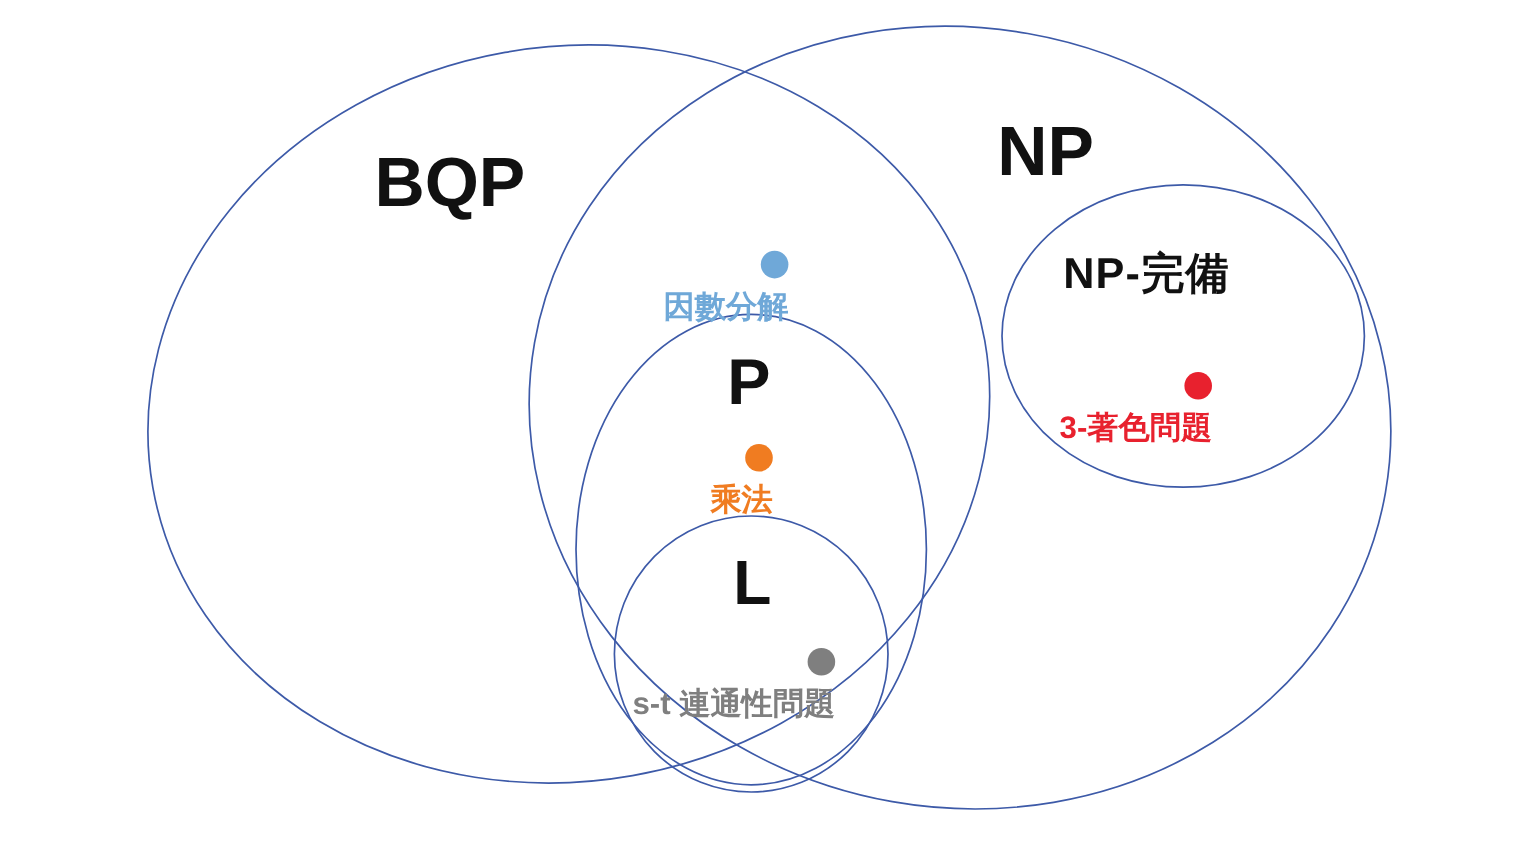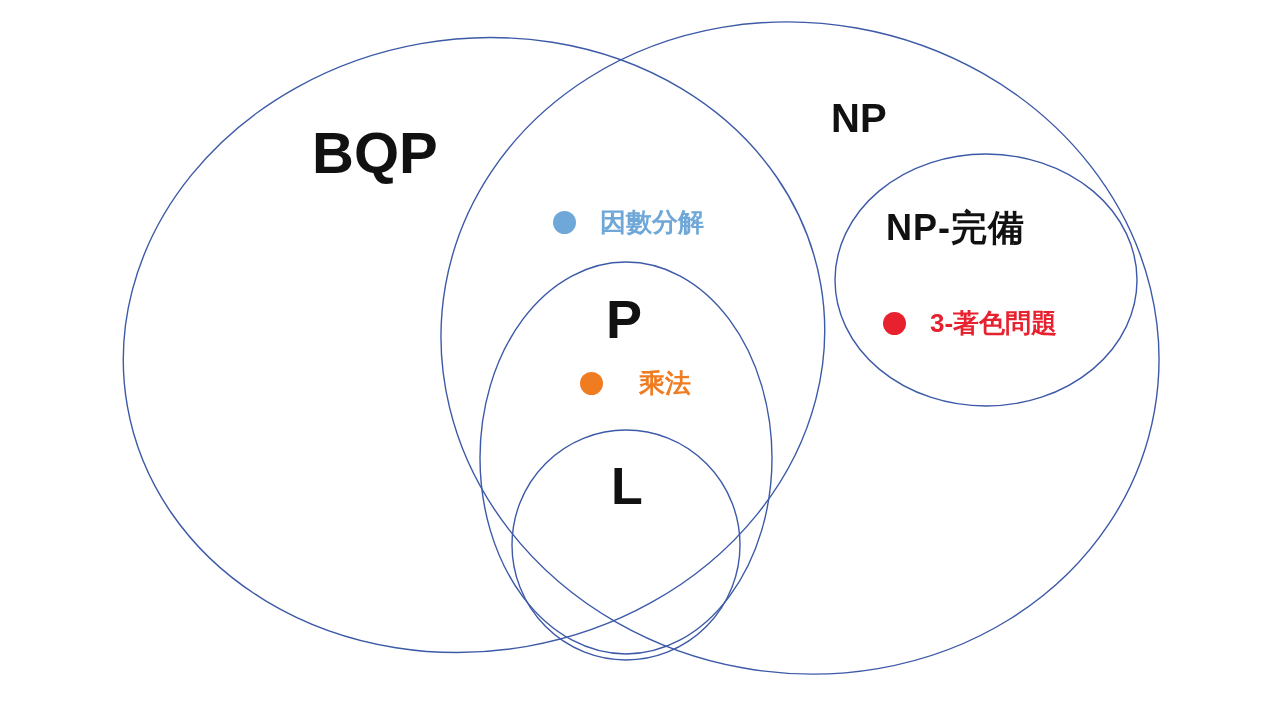--- a/index.html
+++ b/index.html
@@ -21,30 +21,31 @@
     top: 0;
   }
   .set-label {
     position: absolute;
     color: #111111;
     font-weight: 700;
     white-space: nowrap;
     line-height: 1;
   }
   .set-label.bqp  { left: 312px; top: 100px; font-size: 58px; margin-top: 24px; }
-  .set-label.np   { left: 831px; top:  98px; font-size: 40px; }
+  .set-label.np   { left: 831px; top:  98px; font-size: 58px; }
   .set-label.npc  { left: 874px; top: 210px; font-size: 36px; letter-spacing: 1px; margin-left: 12px; }
   .set-label.pset { left: 606px; top: 292px; font-size: 54px; }
   .set-label.lset { left: 611px; top: 460px; font-size: 52px; }
   .problem {
     position: absolute;
     display: flex;
-    align-items: center;
-    gap: 24px;
+    align-items: flex-end;
+    gap: 10px;
     white-space: nowrap;
+    flex-direction: column;
   }
   .dot {
     width: 23px;
     height: 23px;
     border-radius: 50%;
     flex: 0 0 auto;
     background: #999;
   }
   .plabel {
     font-size: 26px;
@@ -82,19 +83,23 @@
   <div class="problem factoring">
     <span class="dot" style="background: rgb(111, 168, 216);"></span>
     <span class="plabel" style="color: rgb(111, 168, 216);">因數分解</span>
   </div>
 
   <div class="problem multiplication">
     <span class="dot" style="background: rgb(240, 124, 33);"></span>
     <span class="plabel" style="color: rgb(240, 124, 33); margin-left: 12px;">乘法</span>
   </div>
 
+  <div class="problem stconn">
+    <span class="dot" style="background: rgb(127, 127, 127);"></span>
+    <span class="plabel" style="color: rgb(127, 127, 127);">s-t 連通性問題</span>
+  </div>
 
   <div class="problem threecolor">
     <span class="dot" style="background: rgb(232, 33, 46);"></span>
     <span class="plabel" style="color: rgb(232, 33, 46);">3-著色問題</span>
   </div>
 
 </div>
 
 </body></html>

